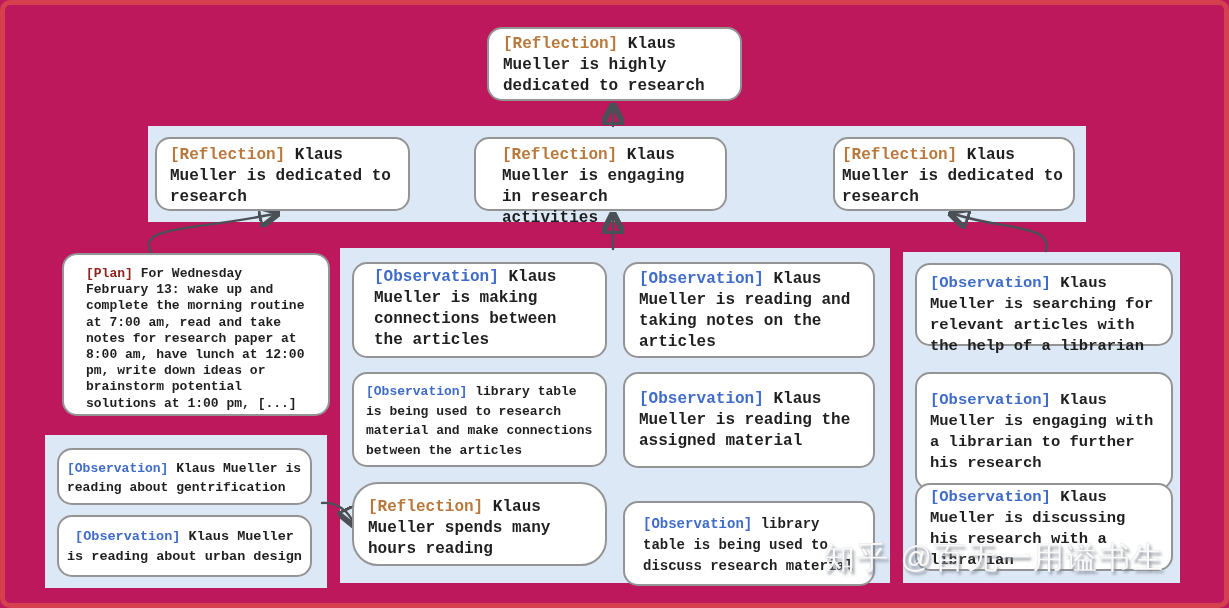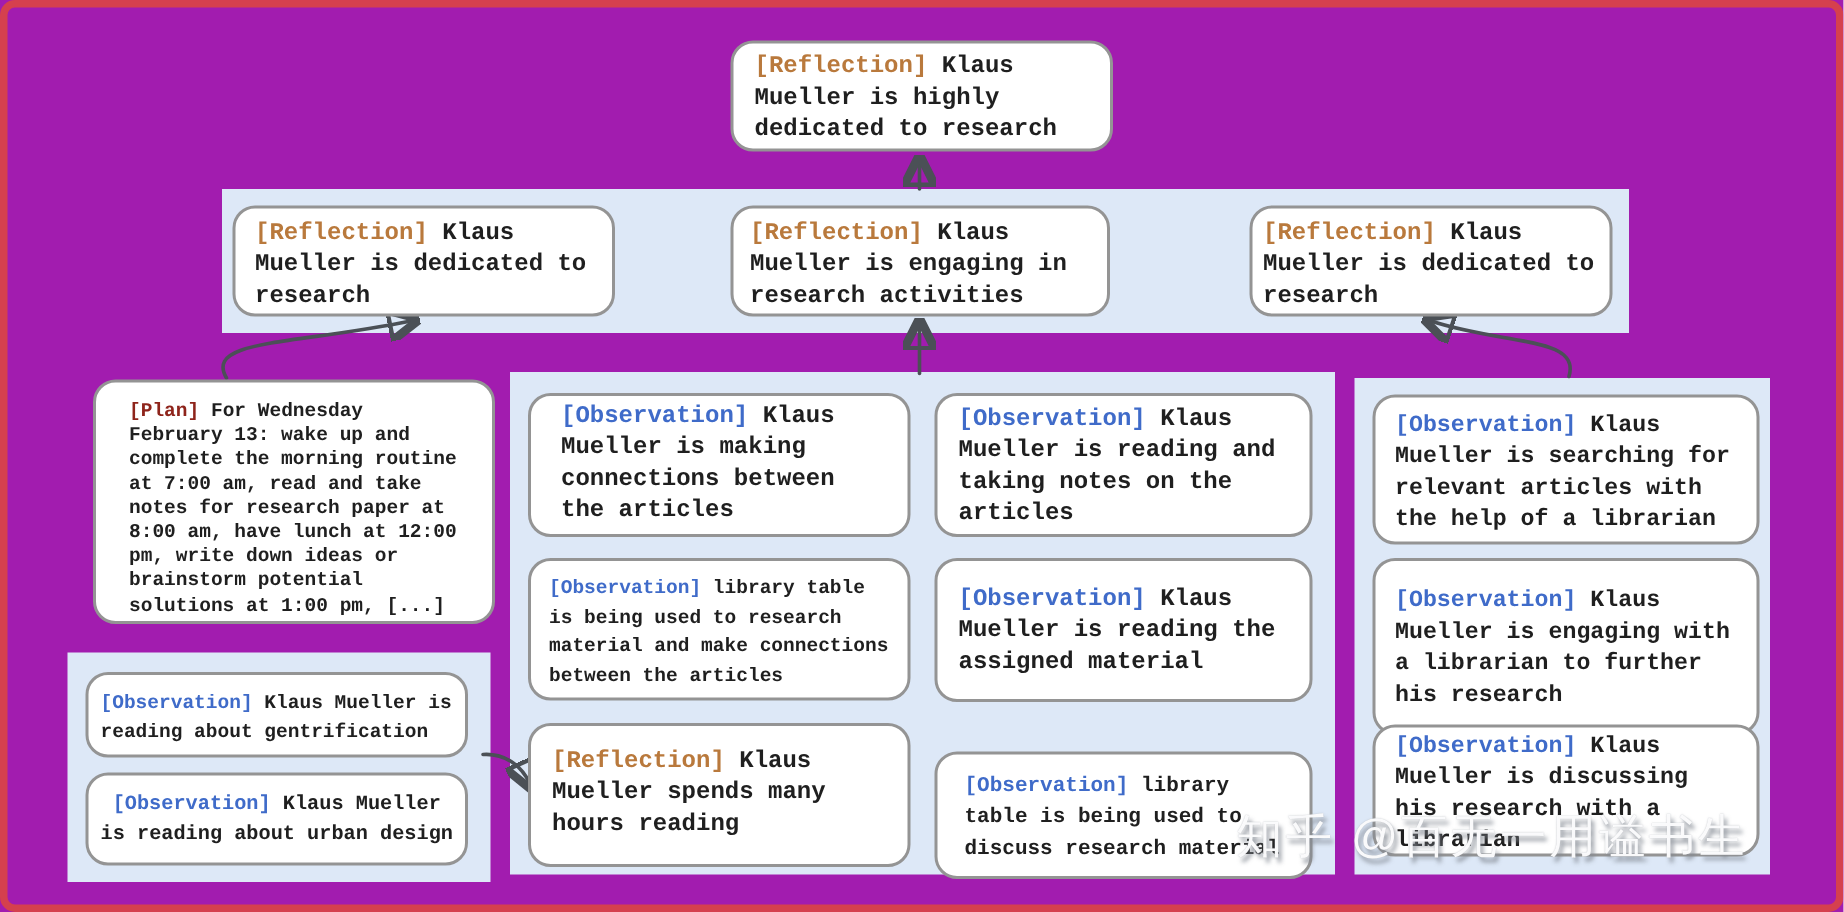--- a/index.html
+++ b/index.html
@@ -1,52 +1,52 @@
 <!DOCTYPE html>
 <html><head>
 <meta charset="utf-8">
 <style>
   html,body{margin:0;padding:0;background:#ffffff;}
-  .frame{position:relative;width:1229px;height:608px;background:#a21caf;overflow:hidden;
+  .frame{position:relative;width:1229px;height:608px;background:#be185d;overflow:hidden;
          font-family:"Liberation Mono","DejaVu Sans Mono",monospace;}
   .border-overlay{position:absolute;inset:0;border:5px solid #d5404e;border-radius:10px;
                   pointer-events:none;z-index:50;box-sizing:border-box;}
   .panel{position:absolute;background:#dde8f7;z-index:1;}
   #p-strip{left:148px;top:126px;width:938px;height:96px;}
   #p-left{left:45px;top:435px;width:282px;height:153px;}
   #p-mid{left:340px;top:248px;width:550px;height:335px;}
   #p-right{left:903px;top:252px;width:277px;height:331px;}
 
   .node{position:absolute;background:#ffffff;border:2px solid #949494;border-radius:15px;
         box-sizing:border-box;font-weight:bold;color:#1f1f1f;z-index:10;}
   .tag-reflection{color:#b9793c;}
   .tag-observation{color:#3f6bc9;}
   .tag-plan{color:#8e241b;margin-top:28px;}
 
   .f16{font-size:16px;line-height:21px;}
   #b-top {left:487px;top:27px; width:255px;height:74px;padding:5px 14px;}
   #b-r2b1{left:155px;top:137px;width:255px;height:74px;padding:6px 13px;}
-  #b-r2b2{left:487px;top:137px;width:253px;height:74px;padding:6px 11px;}
+  #b-r2b2{left:474px;top:137px;width:253px;height:74px;padding:6px 26px;}
   #b-r2b3{left:833px;top:137px;width:242px;height:74px;padding:6px 7px;}
   #b-plan{left:62px; top:253px;width:268px;height:163px;padding:11px 22px;
           font-size:13px;line-height:16.2px;}
   #b-lob1{left:57px; top:448px;width:255px;height:57px;padding:9px 8px;
           font-size:13px;line-height:19px;}
   #b-lob2{left:57px; top:515px;width:255px;height:62px;padding:10px 8px;
           font-size:13.5px;line-height:20px;text-align:center;}
   #b-m1  {left:352px;top:262px;width:255px;height:96px;padding:3px 20px;}
   #b-m2  {left:352px;top:372px;width:255px;height:95px;padding:8px 12px;
           font-size:13px;line-height:19.5px;}
-  #b-m3  {left:352px;top:482px;width:255px;height:96px;padding:13px 14px;}
+  #b-m3  {left:352px;top:482px;width:255px;height:84px;padding:13px 14px;border-radius:26px;}
   #b-mr1 {left:623px;top:262px;width:252px;height:96px;padding:5px 14px;}
   #b-mr2 {left:623px;top:372px;width:252px;height:96px;padding:15px 14px;}
   #b-mr3 {left:623px;top:485px;width:252px;height:85px;padding:11px 18px;
           font-size:14px;line-height:21px;margin-top:16px;}
   .rb{font-size:15.5px;line-height:21px;}
-  #b-rb1 {left:915px;top:263px;width:258px;height:100px;padding:8px 13px;}
+  #b-rb1 {left:915px;top:263px;width:258px;height:83px;padding:8px 13px;}
   #b-rb2 {left:915px;top:372px;width:258px;height:118px;padding:16px 13px;}
   #b-rb3 {left:915px;top:483px;width:258px;height:88px;padding:2px 13px;}
 
   svg.arrows{position:absolute;left:0;top:0;width:1229px;height:608px;z-index:5;pointer-events:none;}
   svg.arrows path{fill:none;stroke:#4b5056;stroke-width:2.4;stroke-linecap:round;}
 
   .watermark{position:absolute;left:824px;top:537px;z-index:40;white-space:nowrap;
              font-family:"Liberation Sans","DejaVu Sans",sans-serif;font-size:31px;
              letter-spacing:2px;color:rgba(252,252,253,0.97);
              text-shadow:2px 3px 3px rgba(130,136,146,0.85),0 0 1px rgba(160,165,172,0.7);}

